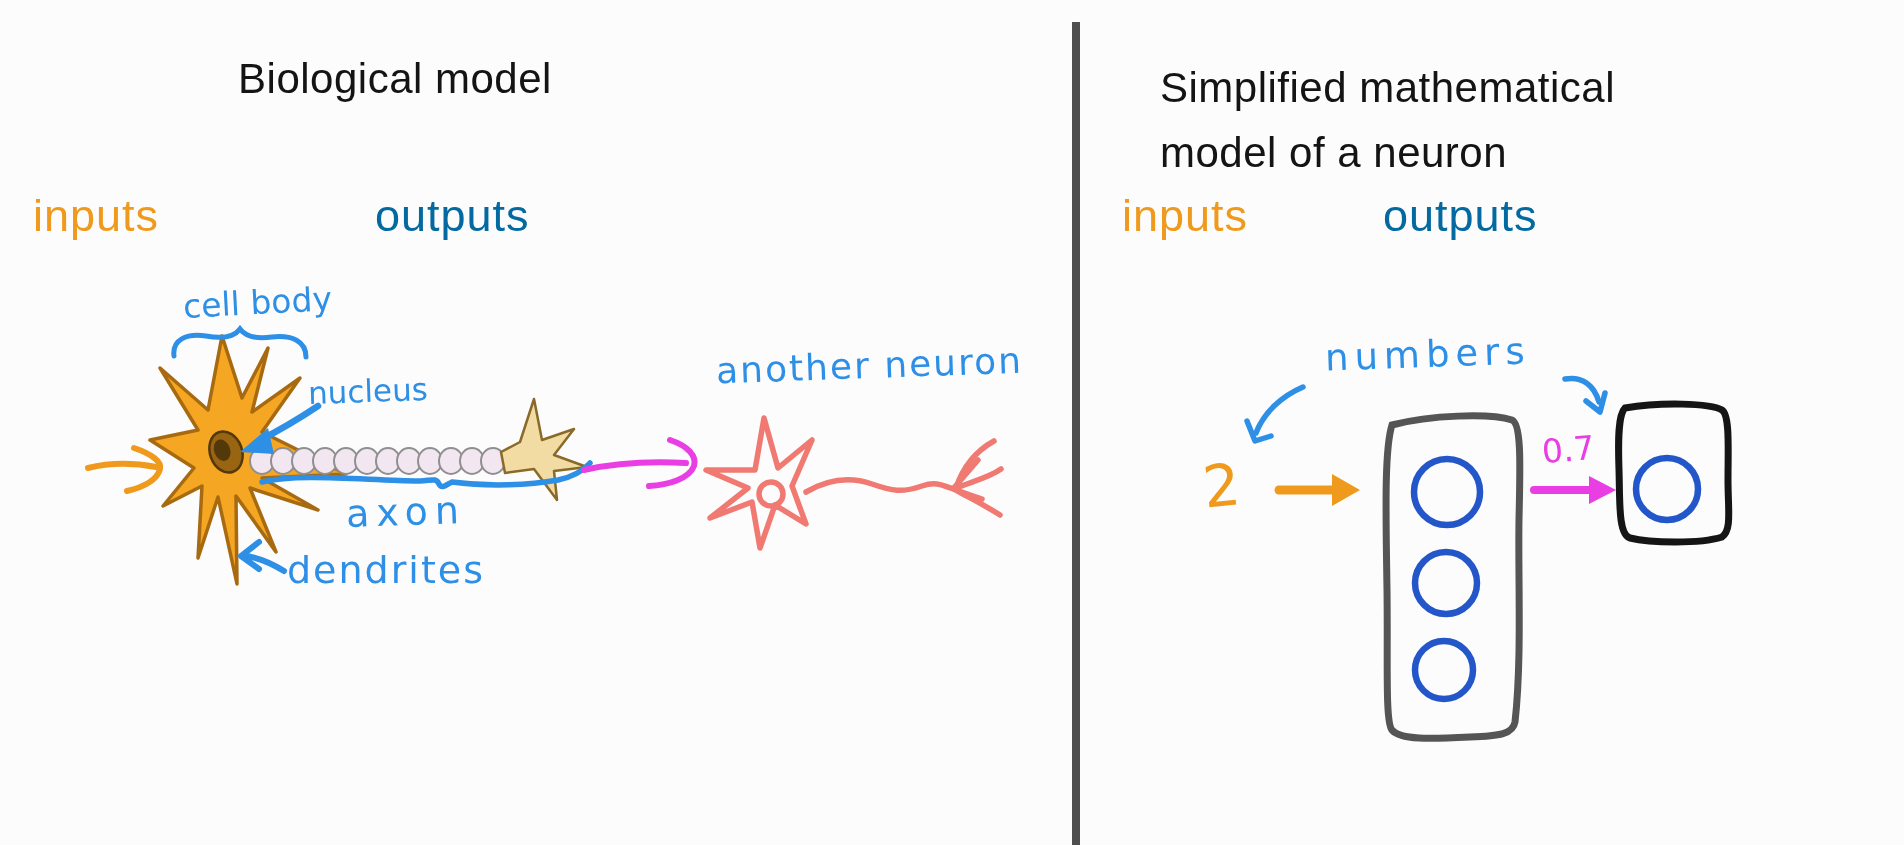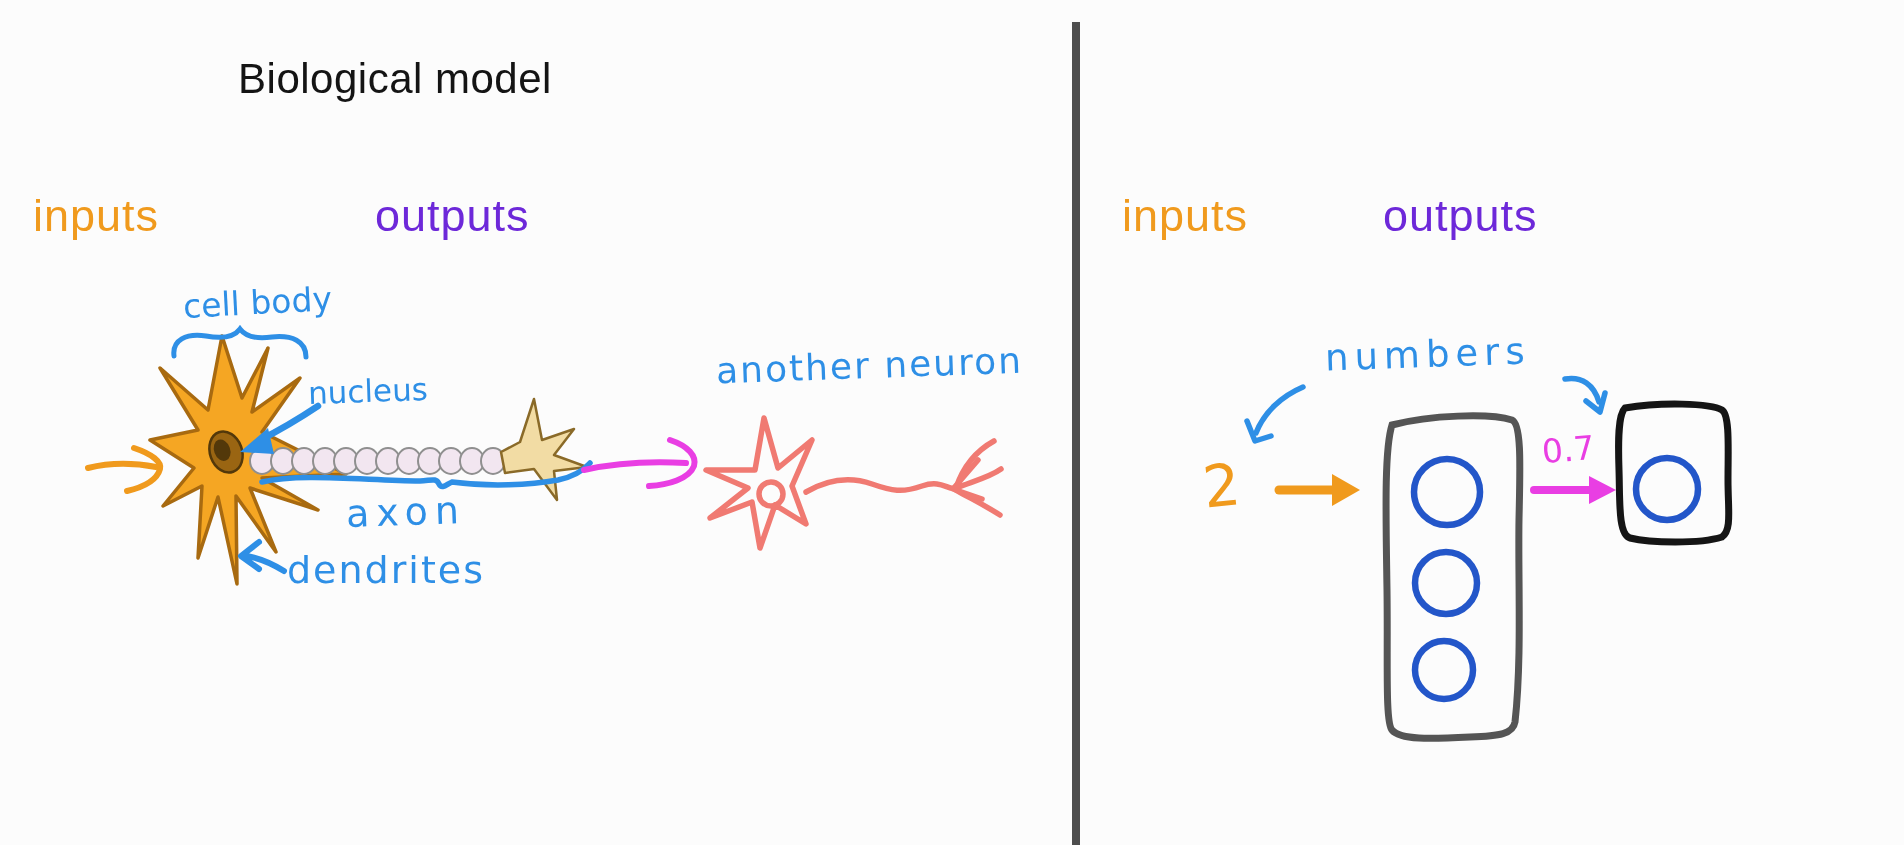--- a/index.html
+++ b/index.html
@@ -4,21 +4,21 @@
 <style>
   html,body{margin:0;padding:0;}
   body{
     width:1904px;height:845px;position:relative;overflow:hidden;
     background:#fcfcfc;font-family:"Liberation Sans",sans-serif;
   }
   .lbl{position:absolute;white-space:nowrap;}
   .title{color:#141414;font-size:42px;letter-spacing:.5px;}
   .io{font-size:45px;letter-spacing:1px;text-align:right;}
   .io.in{color:#f09a1d;}
-  .io.out{color:#6d28d9;}
+  .io.out{color:#0369a1;}
   .hand{font-family:"DejaVu Sans",sans-serif;color:#2e8fe6;}
   .hand.orange{color:#f09a1d;}
   .hand.magenta{color:#e93ee3;}
   svg{position:absolute;left:0;top:0;}
 </style>
 </head>
 <body>
 
 <svg width="1904" height="845" viewBox="0 0 1904 845">
 
@@ -120,20 +120,22 @@
 
 <div class="lbl hand" style="left:308px;top:373px;font-size:31px;transform:rotate(-2deg);">nucleus</div>
 
 <div class="lbl hand" style="left:346px;top:490px;font-size:38px;letter-spacing:7px;transform:rotate(-2deg);">axon</div>
 
 <div class="lbl hand" style="left:287px;top:548px;font-size:38px;letter-spacing:2px;text-align:right;">dendrites</div>
 
 <div class="lbl hand" style="left:716px;top:345px;font-size:36px;letter-spacing:2px;transform:rotate(-2deg);">another neuron</div>
 
 <div class="lbl title" style="left:1160px;top:55px;line-height:1.55;">
+  <div>Simplified mathematical</div>
+  <div>model of a neuron</div>
 </div>
 
 <div class="lbl io in" style="left:1122px;top:190px;">inputs</div>
 
 <div class="lbl io out" style="left:1383px;top:190px;">outputs</div>
 
 <div class="lbl hand" style="left:1325px;top:333px;font-size:37px;letter-spacing:6px;transform:rotate(-2deg);">numbers</div>
 
 <div class="lbl hand orange" style="left:1203px;top:452px;font-size:58px;transform:rotate(-6deg);">2</div>
 

